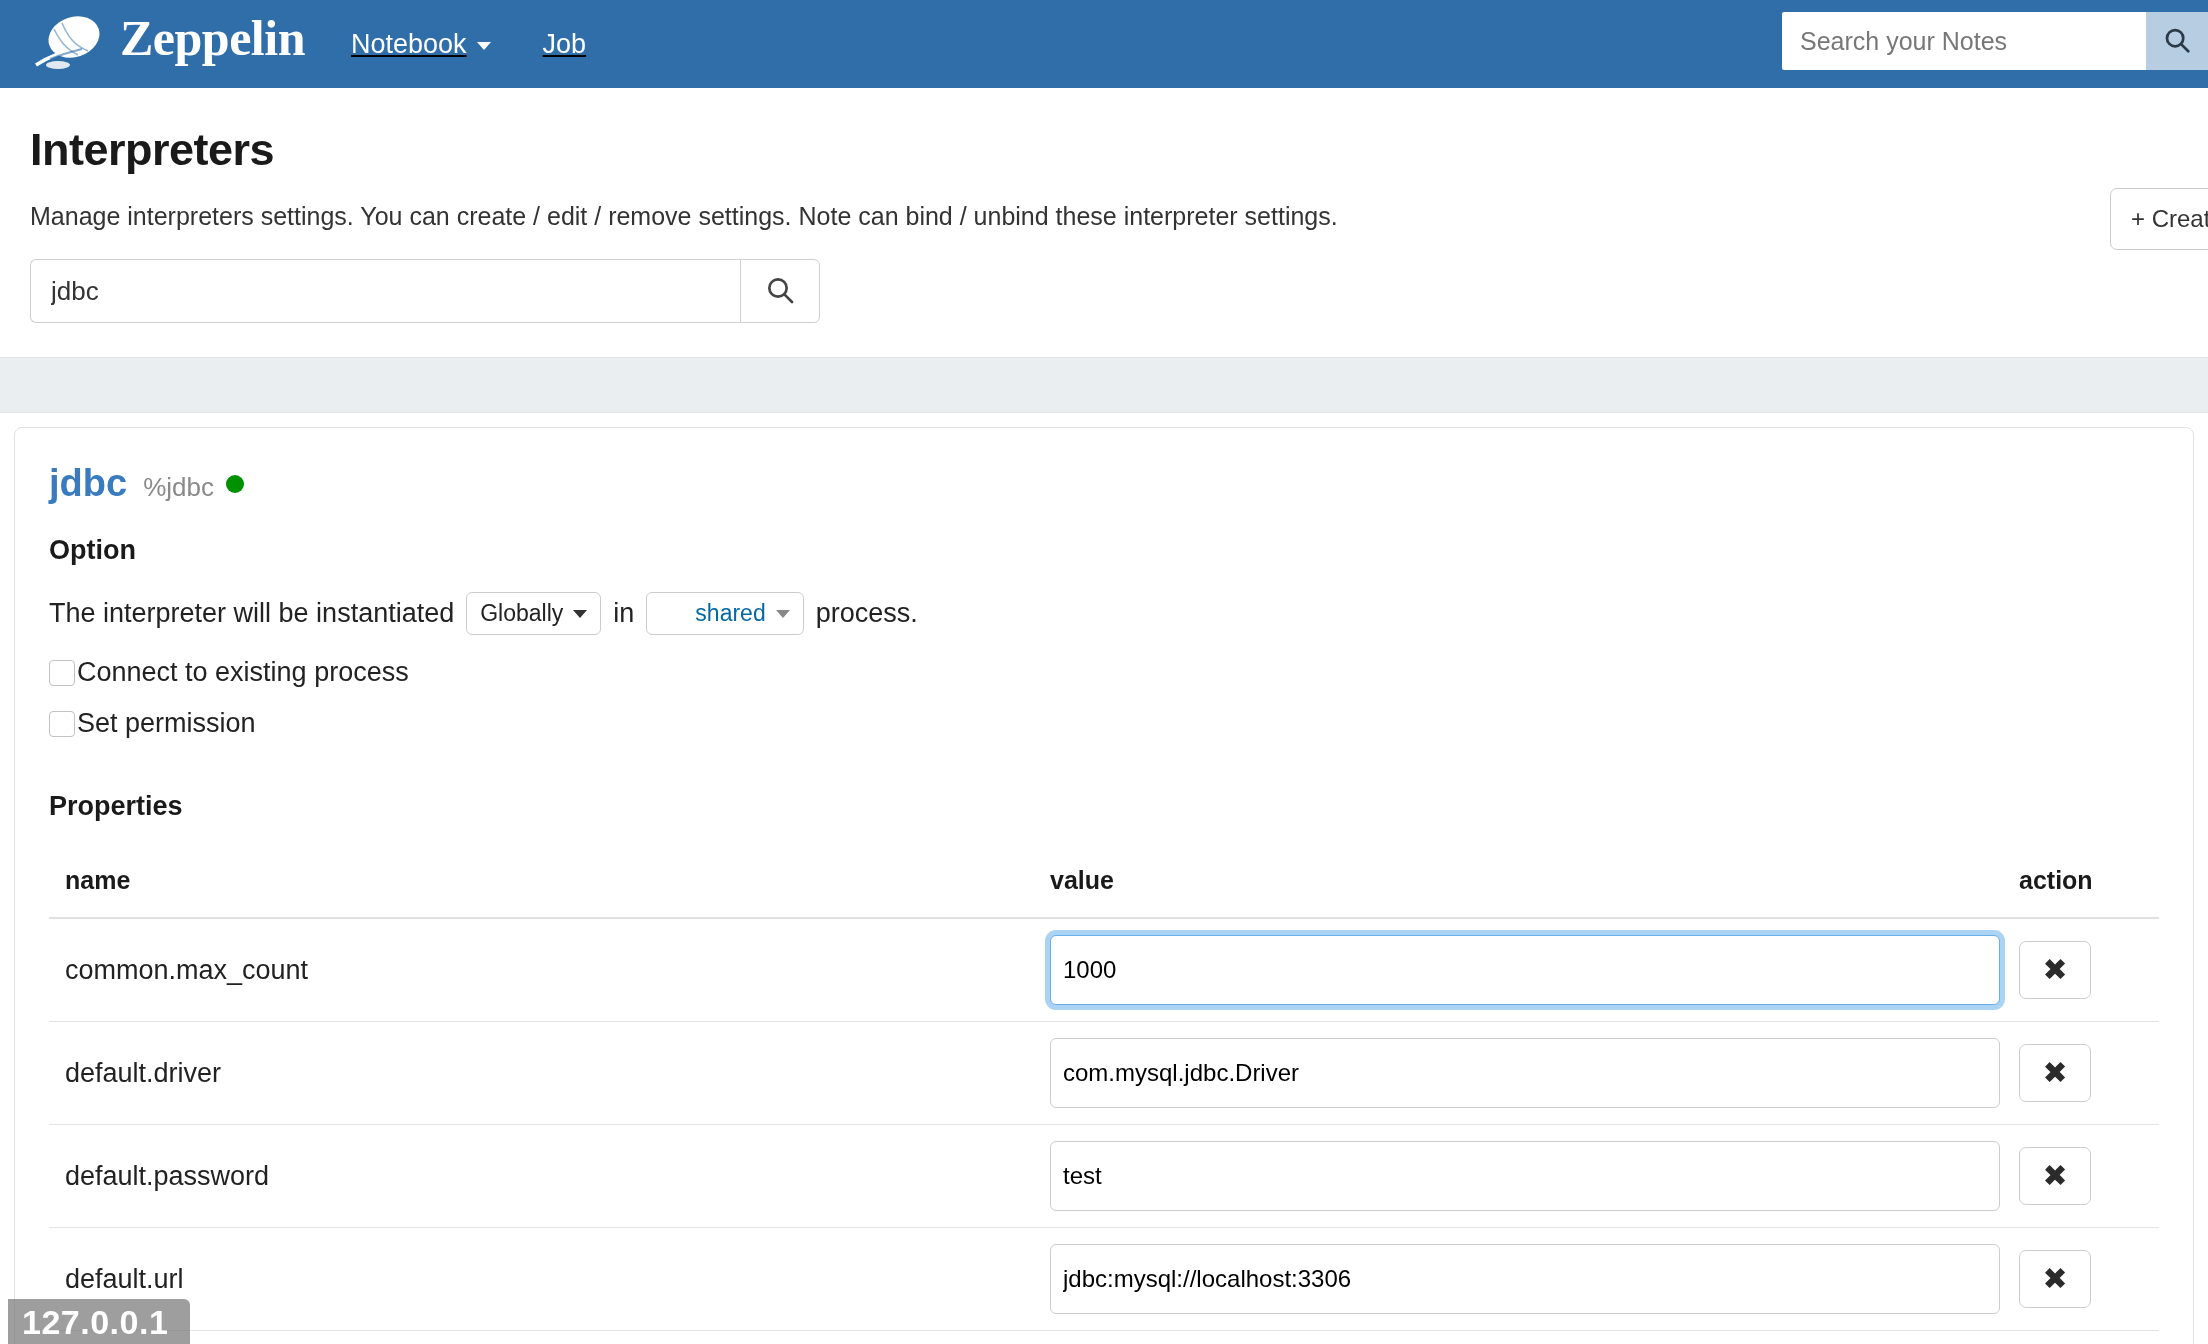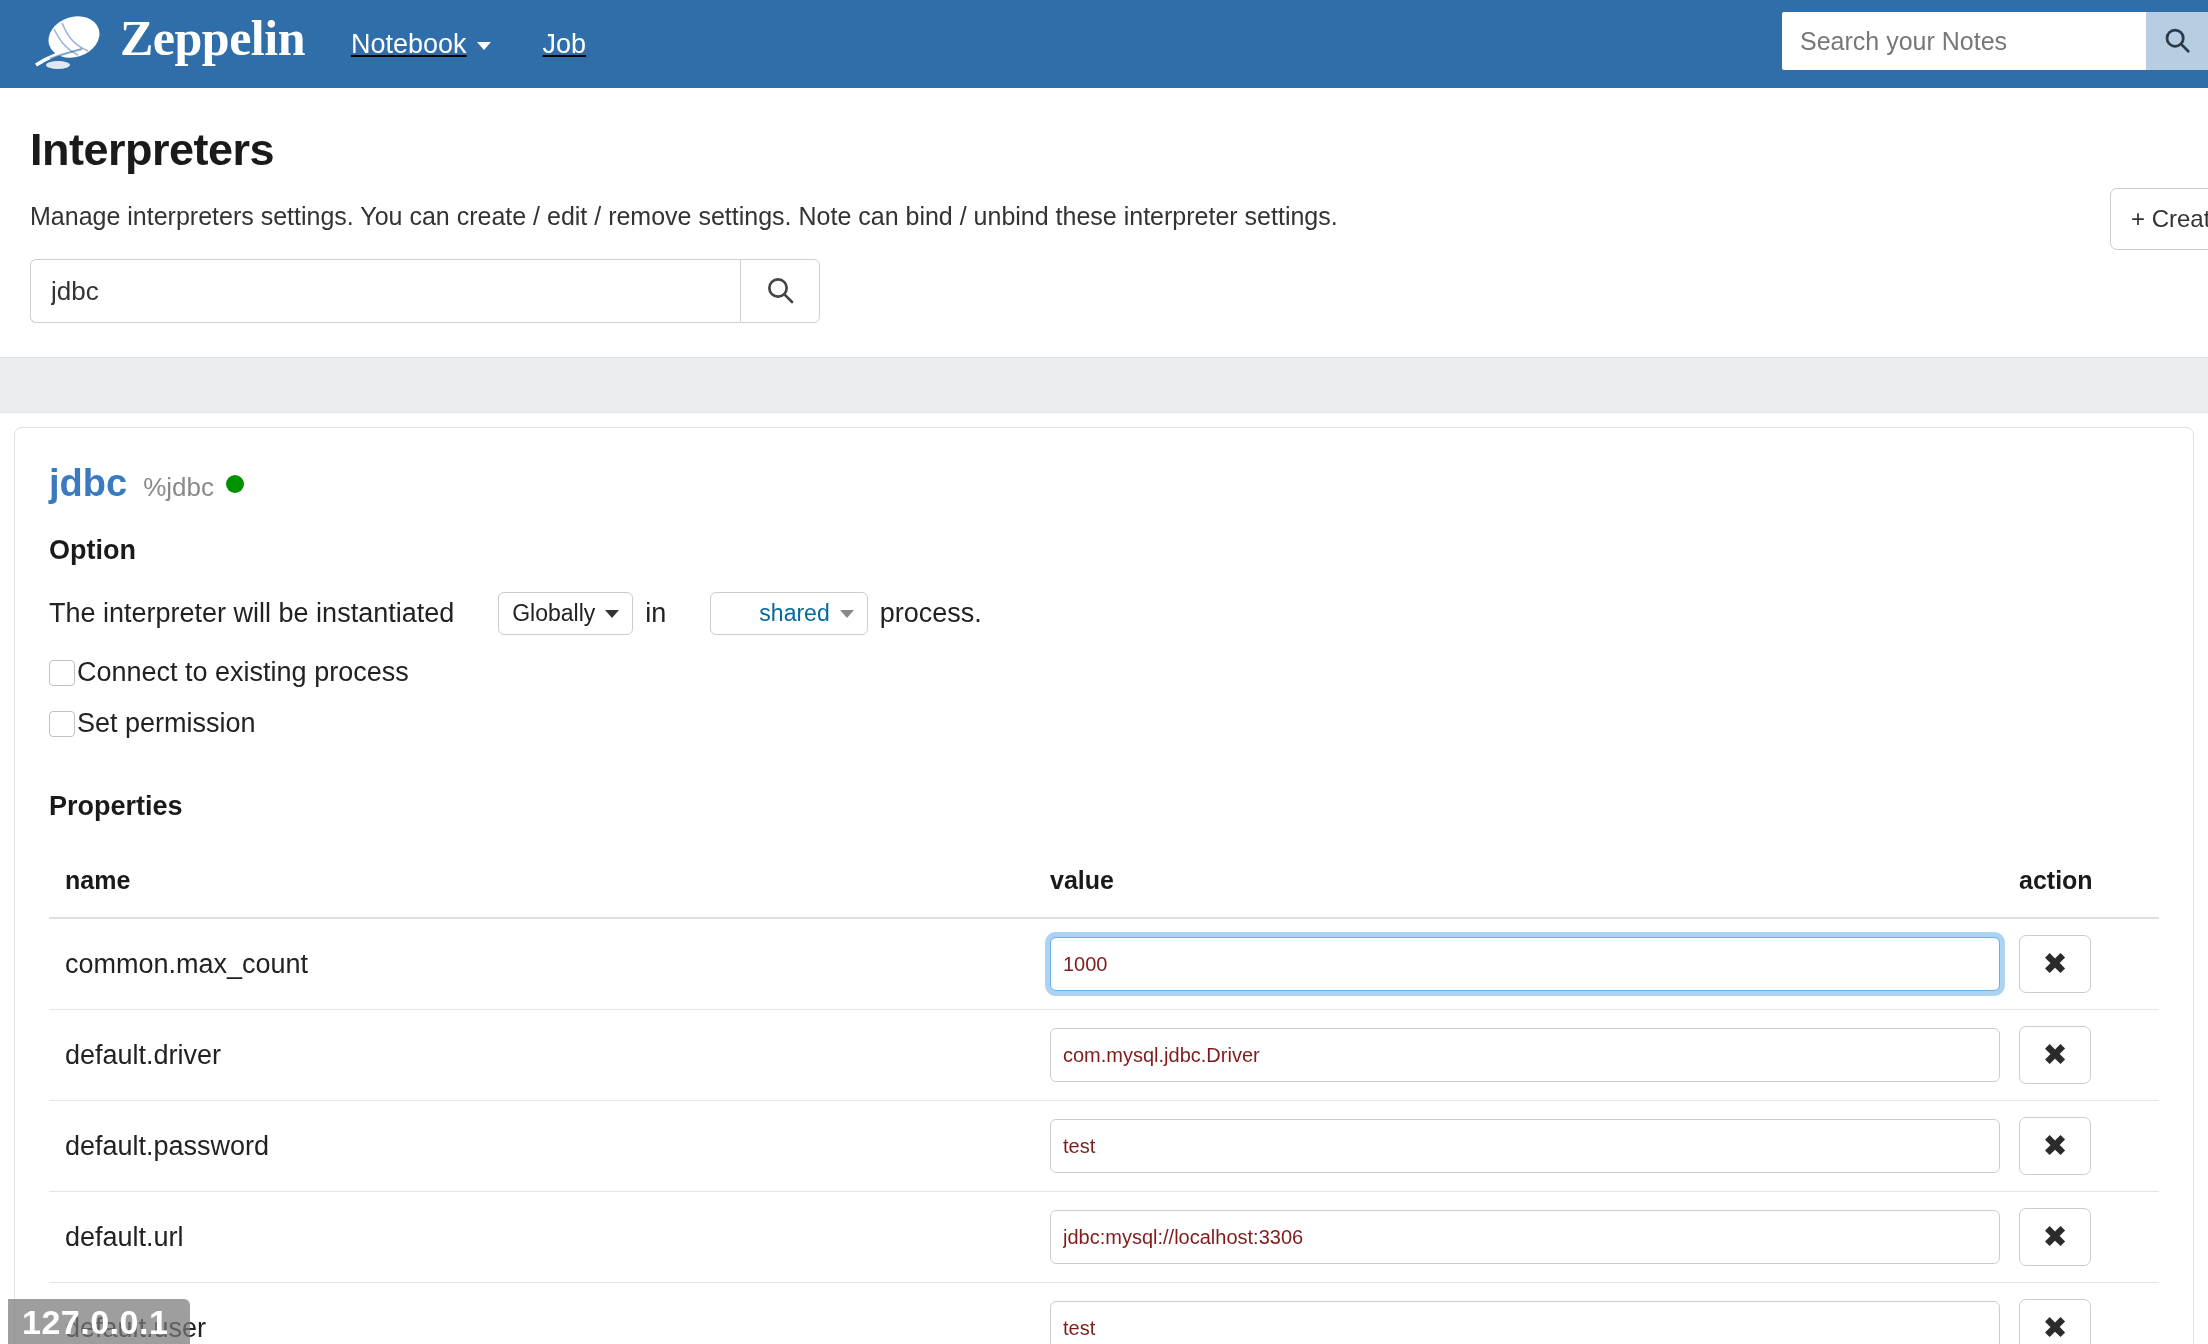--- a/index.html
+++ b/index.html
@@ -214,21 +214,20 @@
     border-radius: 6px;
     background: #ffffff;
     font-size: 23px;
     padding: 7px 13px;
     display: inline-flex;
     align-items: center;
     gap: 10px;
     cursor: pointer;
     color: #222;
     font-family: "Liberation Sans", sans-serif;
-    margin-left: 32px;
   }
   .mini-select.muted { color: #0369a1; padding-left: 48px; }
   .caret-dark {
     width: 0; height: 0;
     border-left: 7px solid transparent;
     border-right: 7px solid transparent;
     border-top: 8px solid #333;
     display: inline-block;
   }
   .caret-muted { border-top-color: #888; }
@@ -275,26 +274,26 @@
   table.props td {
     padding: 16px 0 16px 16px;
     border-bottom: 1px solid #e4e4e4;
     vertical-align: middle;
     font-size: 27px;
     color: #222;
   }
   table.props td.cell-action { padding-left: 0; }
   .val-input {
     width: 950px;
-    height: 54px;
+    height: 70px;
     border: 1px solid #cdcdcd;
     border-radius: 6px;
-    font-size: 20px;
+    font-size: 24px;
     padding: 0 12px;
-    color: #7f1d1d;
+    color: #000000;
     outline: none;
     background: #ffffff;
     font-family: "Liberation Sans", sans-serif;
   }
   .val-input.focused {
     border: 1px solid #6aaee8;
     box-shadow: 0 0 0 5px rgba(102,175,233,0.55);
   }
   .del-btn {
     width: 72px;

